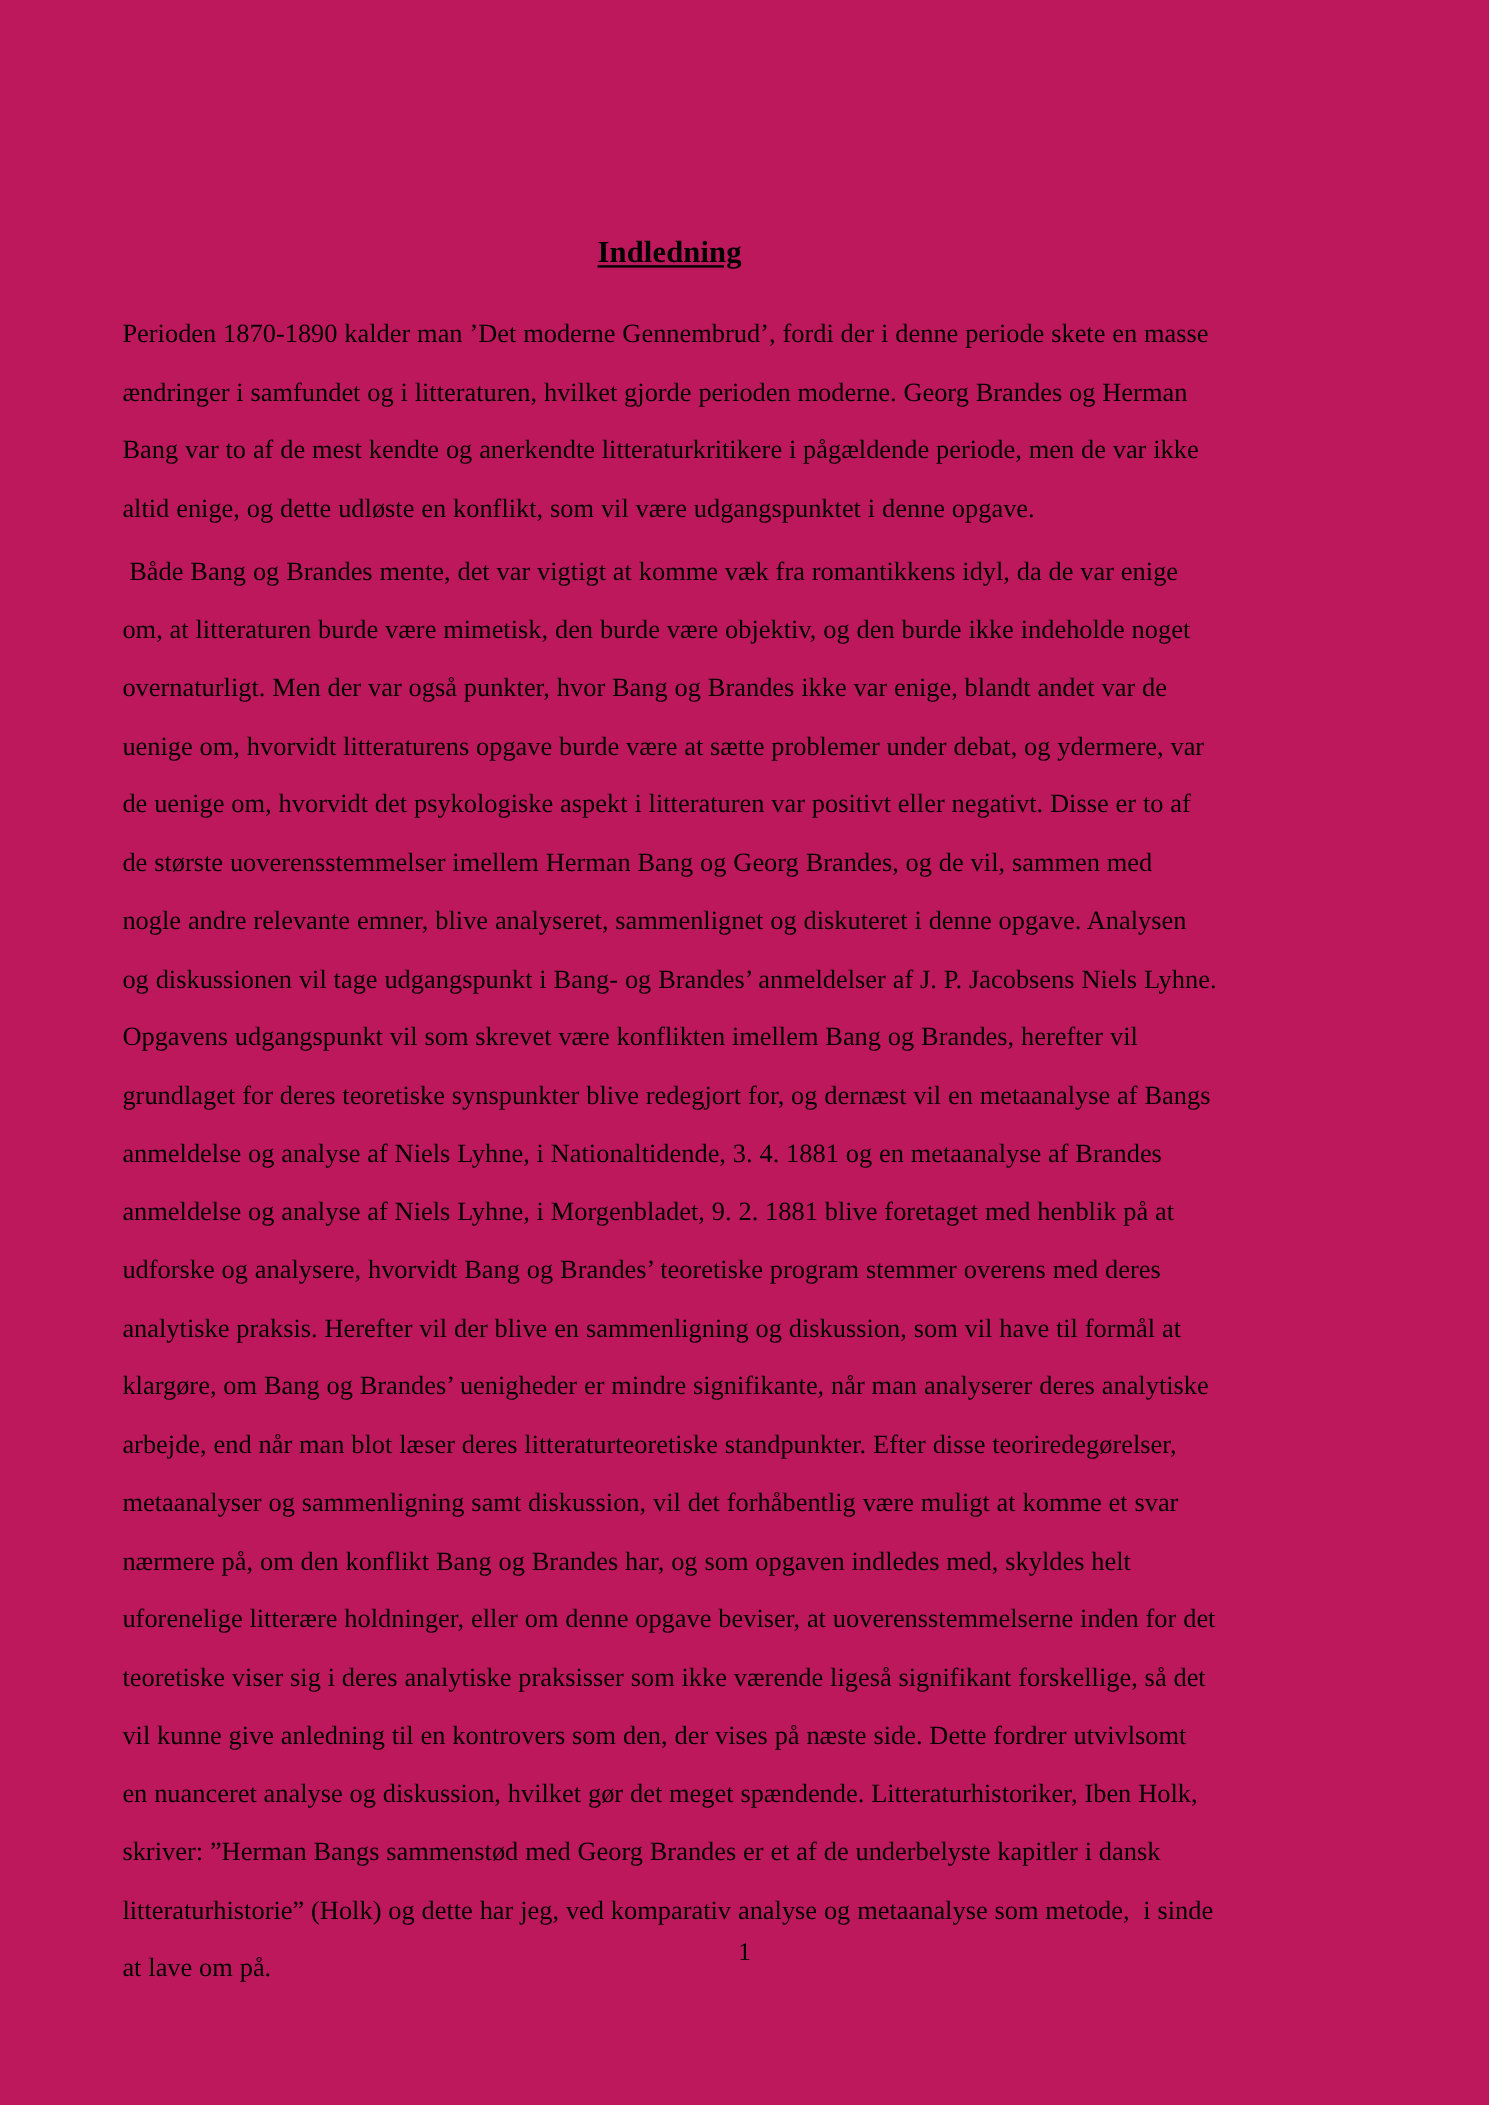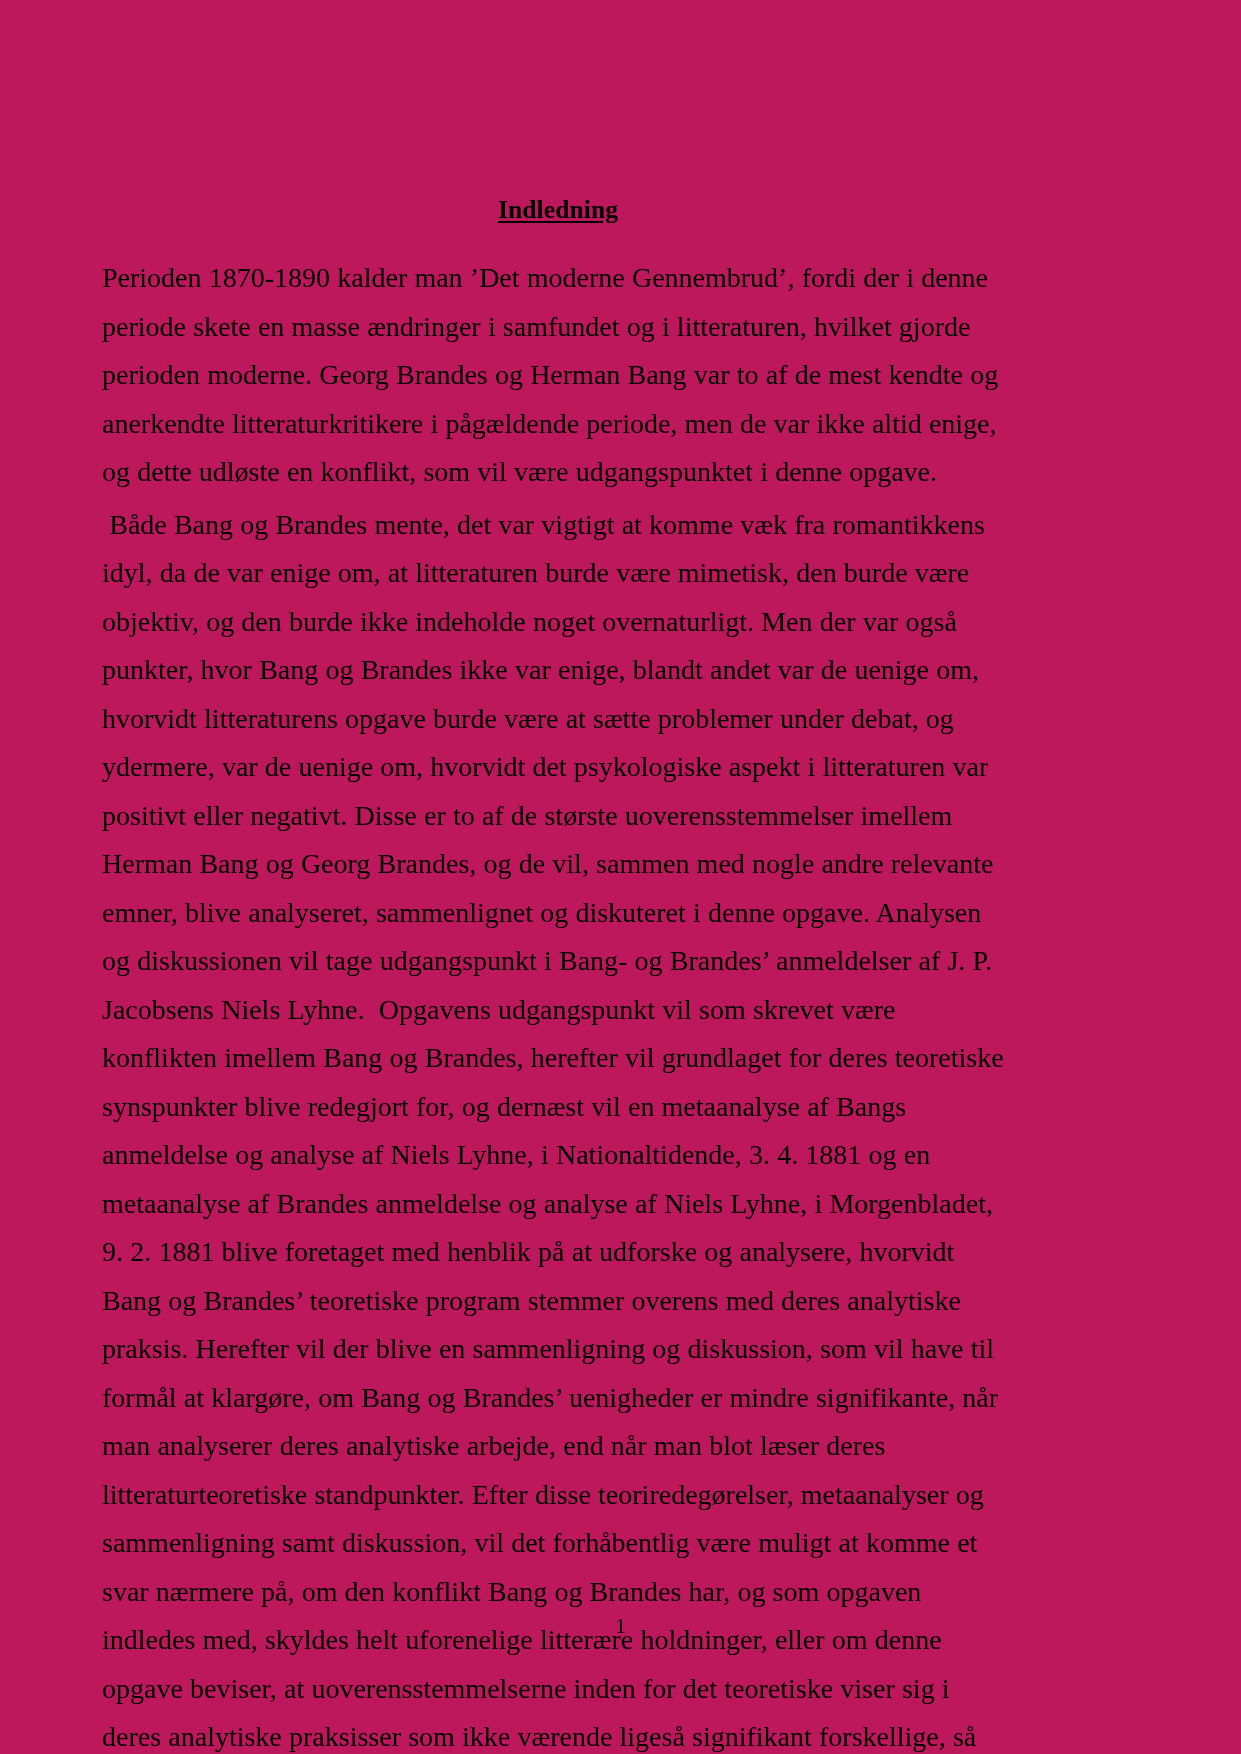--- a/index.html
+++ b/index.html
@@ -31,21 +31,21 @@
     text-align: center;
     font-size: 25.5px;
     font-weight: bold;
     text-decoration: underline;
     text-underline-offset: 3px;
     letter-spacing: 0.1px;
     margin: 0 0 30px 0;
     line-height: 1.1;
   }
   .para {
-    font-size: 28px;
+    font-size: 22px;
     line-height: 48.5px;
     text-align: left;
     margin: 0 0 4px 0;
     white-space: pre-wrap;
     word-spacing: 0.2px;
     hyphens: none;
   }
   .para + .para {
     margin-top: 0px;
   }

